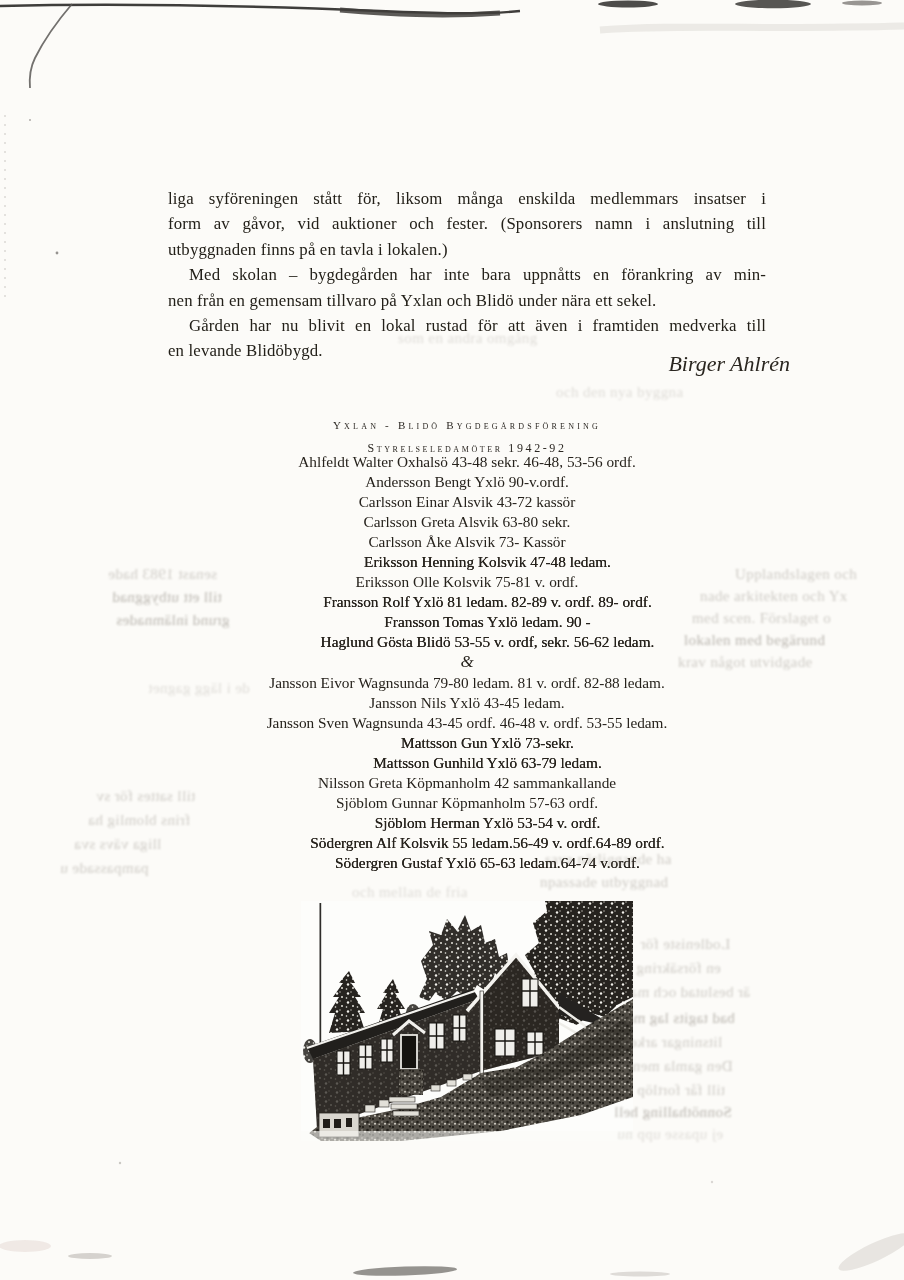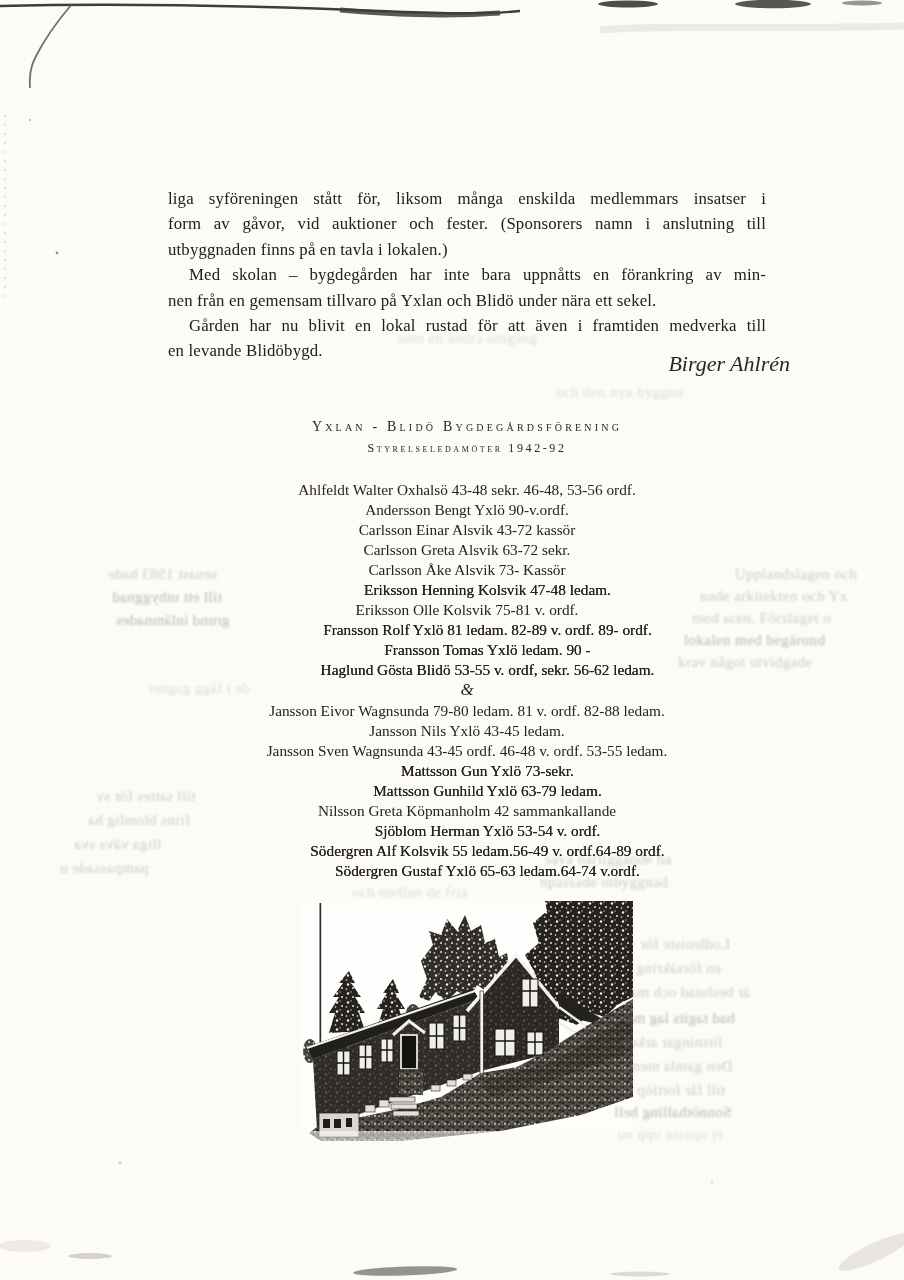--- a/index.html
+++ b/index.html
@@ -12,24 +12,24 @@
   
   .intro{position:absolute;left:168px;top:186px;width:598px;
          font-size:16.8px;line-height:25.4px;color:#232019;letter-spacing:.15px;}
   .il{text-align:justify;text-align-last:justify;}
   .il.end{text-align:right;text-align-last:left;}
   .il.ind{padding-left:21px;}
   .sig{position:absolute;left:540px;top:351px;width:250px;text-align:right;
        font-style:italic;font-size:22px;color:#2a2620;}
   
   .h1{position:absolute;left:138px;top:419px;width:658px;text-align:center;
-      font-variant:small-caps;letter-spacing:3.2px;font-size:14px;color:#2b2722;}
+      font-variant:small-caps;letter-spacing:3.2px;font-size:11px;color:#2b2722;}
   .h2{position:absolute;left:138px;top:441px;width:658px;text-align:center;
       font-variant:small-caps;letter-spacing:2.6px;font-size:12px;color:#2b2722;}
-  .roster{position:absolute;left:138px;top:480px;width:658px;text-align:center;
+  .roster{position:absolute;left:138px;top:452px;width:658px;text-align:center;
       font-size:15.3px;line-height:20.05px;color:#26221c;}
   .row{height:20.05px;}
   .row.dk{text-shadow:0 0 .45px #26221c;padding-left:41px;}
   .row.amp{font-style:italic;font-size:17px;}
   
   .photo{position:absolute;left:301px;top:901px;width:332px;height:240px;}
   .photo svg{display:block;width:332px;height:240px;}
   
   .bl{position:absolute;font-size:15px;color:#89837a;opacity:.40;
       filter:blur(1.05px);white-space:nowrap;letter-spacing:.4px;}
@@ -56,34 +56,35 @@
 
   <div class="sig">Birger Ahlrén</div>
 
   <div class="h1">Yxlan - Blidö Bygdegårdsförening</div>
   <div class="h2">Styrelseledamöter 1942-92</div>
 
   <div class="roster">
     <div class="row">Ahlfeldt Walter Oxhalsö 43-48 sekr. 46-48, 53-56 ordf.</div>
     <div class="row">Andersson Bengt Yxlö 90-v.ordf.</div>
     <div class="row">Carlsson Einar Alsvik 43-72 kassör</div>
-    <div class="row">Carlsson Greta Alsvik 63-72 sekr.</div>
+    <div class="row">Carlsson Greta Alsvik 63-80 sekr.</div>
     <div class="row">Carlsson Åke Alsvik 73- Kassör</div>
     <div class="row dk">Eriksson Henning Kolsvik 47-48 ledam.</div>
     <div class="row">Eriksson Olle Kolsvik 75-81 v. ordf.</div>
     <div class="row dk">Fransson Rolf Yxlö 81 ledam. 82-89 v. ordf. 89- ordf.</div>
     <div class="row dk">Fransson Tomas Yxlö ledam. 90 -</div>
     <div class="row dk">Haglund Gösta Blidö 53-55 v. ordf, sekr. 56-62 ledam.</div>
     <div class="row amp">&amp;</div>
     <div class="row">Jansson Eivor Wagnsunda 79-80 ledam. 81 v. ordf. 82-88 ledam.</div>
     <div class="row">Jansson Nils Yxlö 43-45 ledam.</div>
     <div class="row">Jansson Sven Wagnsunda 43-45 ordf. 46-48 v. ordf. 53-55 ledam.</div>
     <div class="row dk">Mattsson Gun Yxlö 73-sekr.</div>
     <div class="row dk">Mattsson Gunhild Yxlö 63-79 ledam.</div>
     <div class="row">Nilsson Greta Köpmanholm 42 sammankallande</div>
+    <div class="row">Sjöblom Gunnar Köpmanholm 57-63 ordf.</div>
     <div class="row dk">Sjöblom Herman Yxlö 53-54 v. ordf.</div>
     <div class="row dk">Södergren Alf Kolsvik 55 ledam.56-49 v. ordf.64-89 ordf.</div>
     <div class="row dk">Södergren Gustaf Yxlö 65-63 ledam.64-74 v.ordf.</div>
   </div>
 
   <div class="photo">
     <svg viewBox="0 0 332 240" xmlns="http://www.w3.org/2000/svg">
       <defs>
         <pattern id="pgr" width="10" height="8" patternUnits="userSpaceOnUse">
           <rect width="10" height="8" fill="#4e4a43"></rect>

